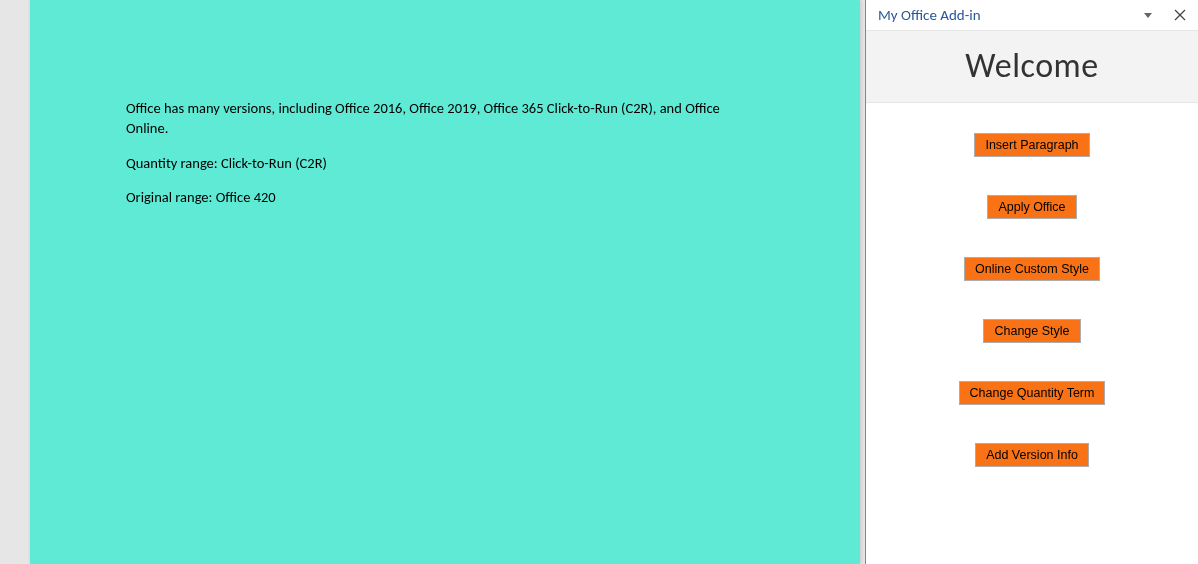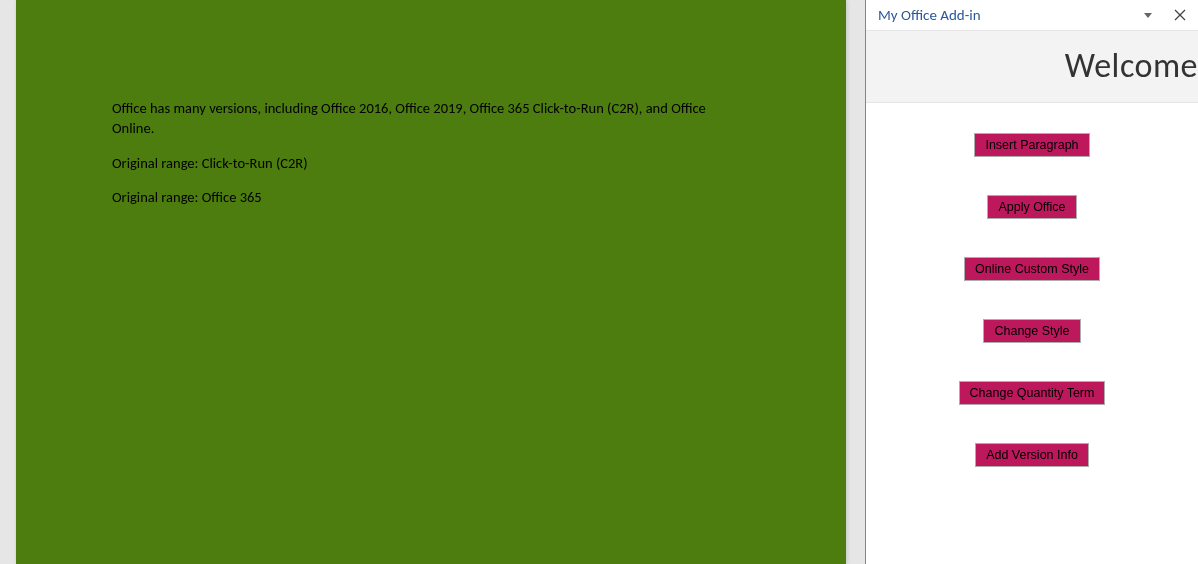--- a/index.html
+++ b/index.html
@@ -12,24 +12,24 @@
       display: flex;
     }
     .document-area {
       width: 855px;
       height: 564px;
       padding-top: 0;
       padding-left: 10px;
       position: relative;
     }
     .document-page {
-      background: #4d7c0f;
+      background: #5eead4;
       width: 830px;
       height: 564px;
-      margin-left: 6px;
+      margin-left: 20px;
       box-shadow: 1px 0 4px rgba(0,0,0,0.15);
       padding: 98px 96px 0 96px;
       color: #000;
       font-family: Calibri, sans-serif;
       font-size: 14.5px;
       line-height: 1.4;
     }
     .document-page p {
       margin-bottom: 14px;
     }
@@ -72,38 +72,38 @@
       flex: 1;
       display: flex;
       flex-direction: column;
       align-items: center;
       overflow-y: auto;
     }
     .welcome-banner {
       width: 100%;
       background: #f3f3f3;
       border-bottom: 1px solid #e5e5e5;
-      text-align: right;
+      text-align: center;
       padding: 14px 0 16px 0;
     }
     .welcome-banner h1 {
       font-size: 34px;
       font-weight: 300;
       color: #333;
       letter-spacing: 0.5px;
     }
     .button-stack {
       width: 100%;
       display: flex;
       flex-direction: column;
       align-items: center;
       padding-top: 30px;
     }
     .addin-button {
-      background: #be185d;
+      background: #f97316;
       border: 1px solid #adadad;
       color: #000;
       font-family: 'Segoe UI', sans-serif;
       font-size: 12.5px;
       padding: 4px 10px;
       margin-bottom: 38px;
       cursor: pointer;
     }
     .caret-down-icon {
       width:0; height:0;
@@ -112,22 +112,22 @@
       border-top:5px solid #666;
     }
     .x-icon svg { display:block; }
   </style>
 </head>
 <body>
 
 <div class="document-area">
   <div class="document-page">
     <p>Office has many versions, including Office 2016, Office 2019, Office 365 Click-to-Run (C2R), and Office Online.</p>
-    <p>Original range: Click-to-Run (C2R)</p>
-    <p>Original range: Office 365</p>
+    <p>Quantity range: Click-to-Run (C2R)</p>
+    <p>Original range: Office 420</p>
   </div>
 </div>
 
 <div class="gap"></div>
 
 <div class="taskpane">
   <div class="taskpane-header">
     <span class="taskpane-title">My Office Add-in</span>
     <span class="icon-btn">
       <span class="caret-down-icon"></span>

